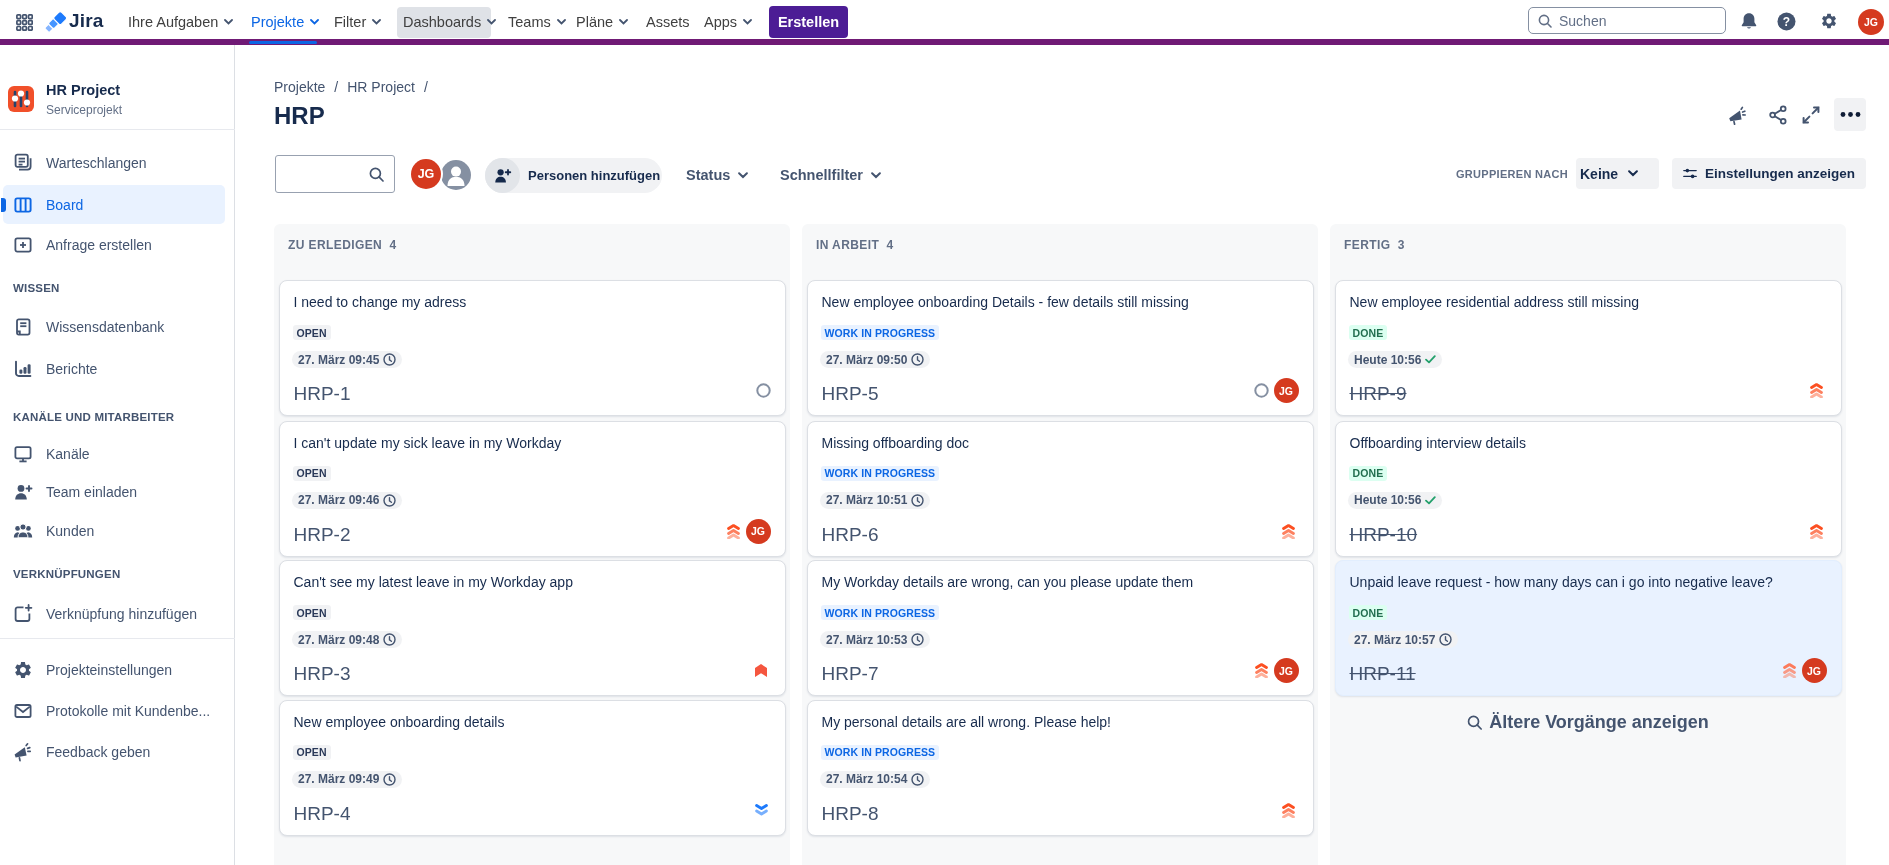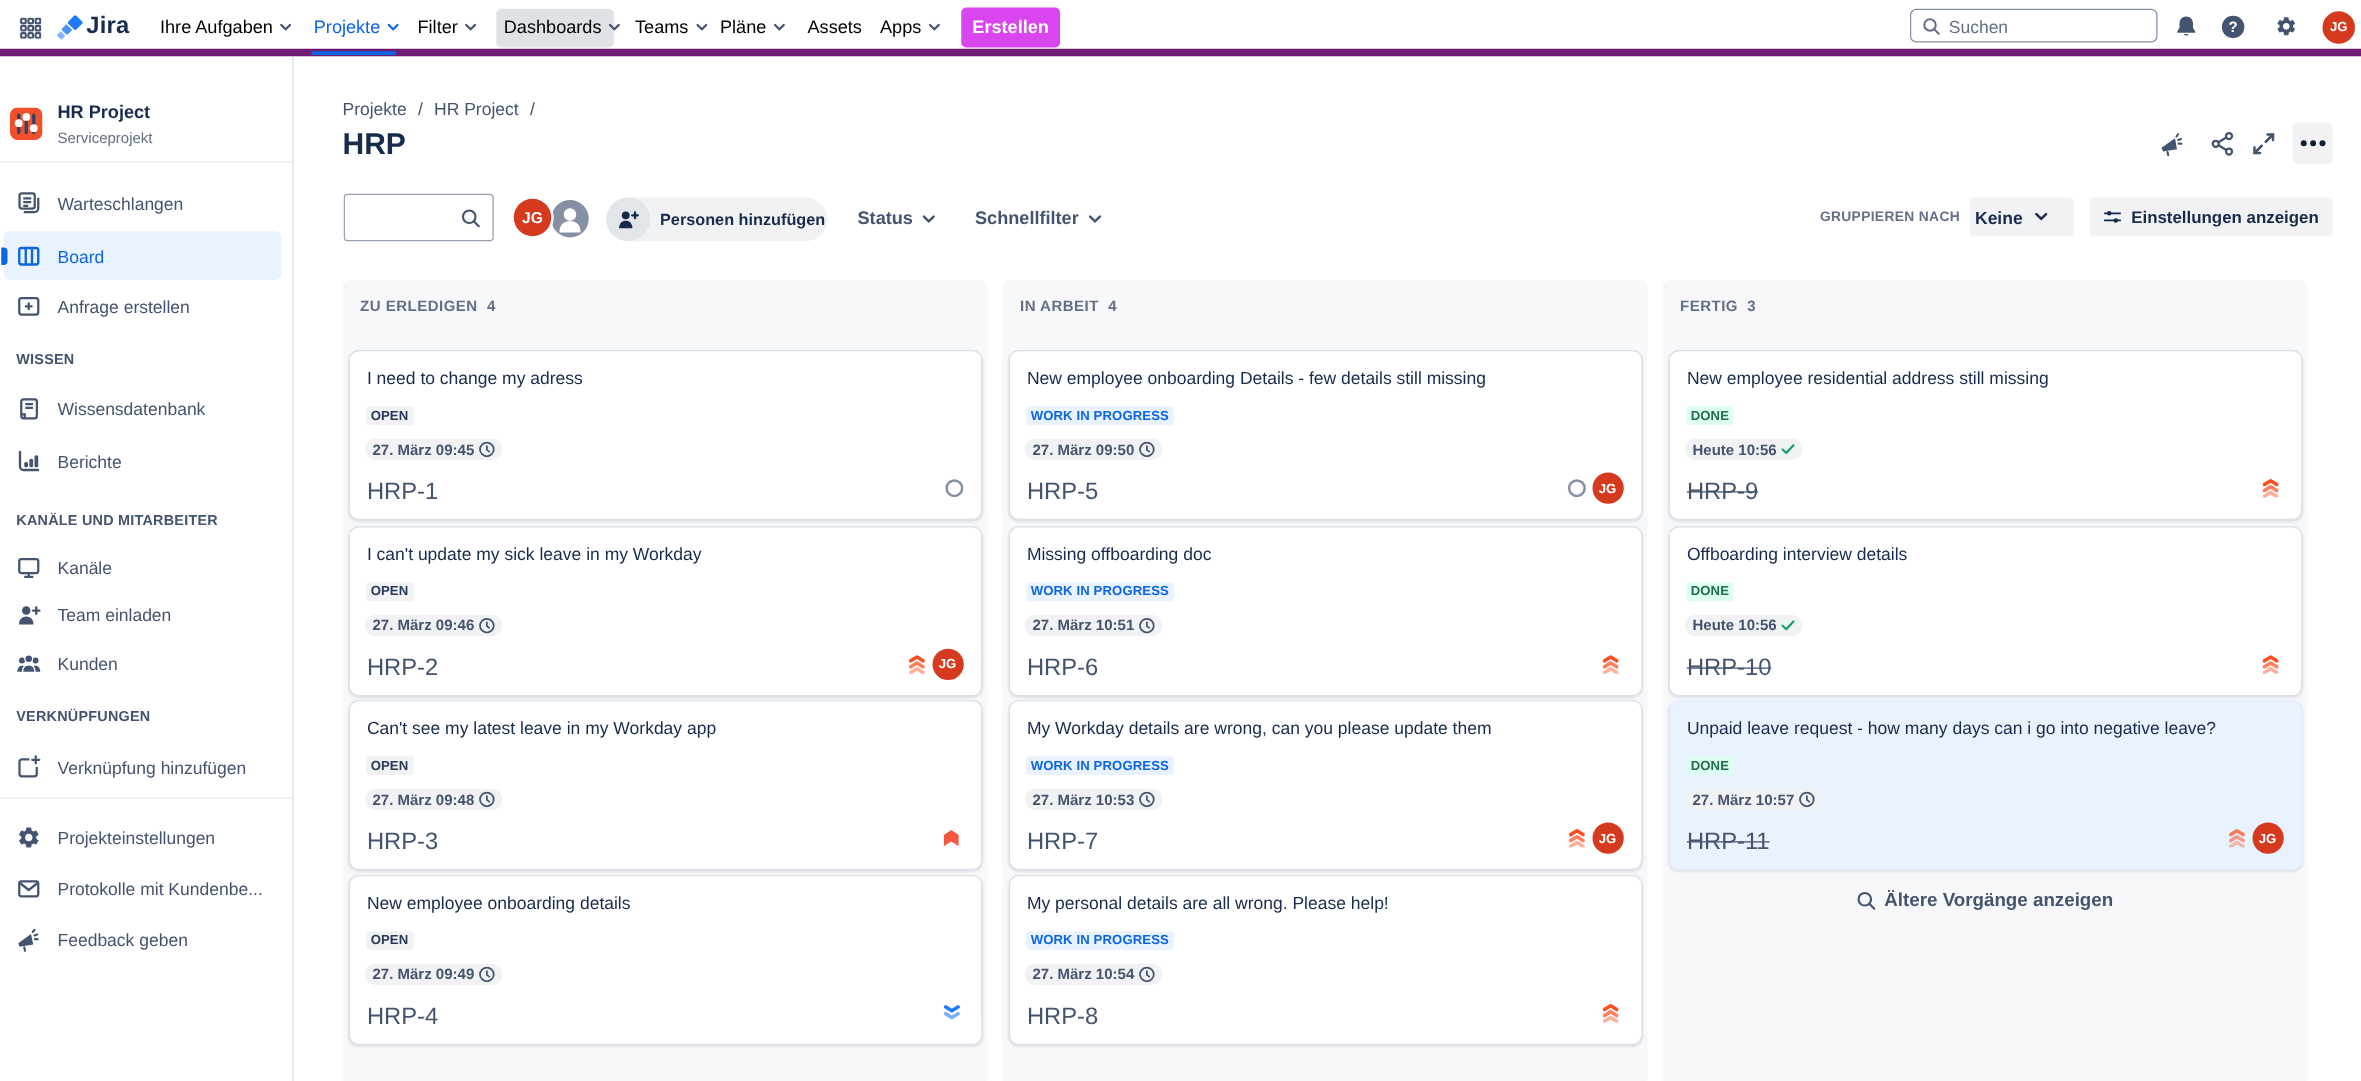--- a/index.html
+++ b/index.html
@@ -2,26 +2,26 @@
 <html><head>
 <meta charset="utf-8">
 <style>
 * { margin:0; padding:0; box-sizing:border-box; }
 html,body { width:1889px; height:865px; overflow:hidden; }
 body { font-family:"Liberation Sans", sans-serif; background:#fff; position:relative; color:#172B4D; }
 .abs { position:absolute; }
 
 
 #topnav { position:absolute; top:0; left:0; width:1889px; height:45px; background:#fff; border-bottom:6px solid #701a75; z-index:10; }
-.navitem { position:absolute; top:0; height:44px; display:flex; align-items:center; gap:6px; font-size:14.5px; font-weight:500; color:#000000; white-space:nowrap; }
+.navitem { position:absolute; top:0; height:44px; display:flex; align-items:center; gap:6px; font-size:14.5px; font-weight:500; color:#404040; white-space:nowrap; }
 .navchev { width:9px; height:6px; }
 #projtab { color:#0C66E4; }
 #projunderline { position:absolute; left:249px; top:41px; width:68px; height:3px; background:#0C66E4; border-radius:2px; }
 #dashbox { position:absolute; left:397px; top:7px; width:94px; height:31px; background:#DFE2E7; border-radius:4px; }
-#createbtn { position:absolute; left:769px; top:6px; width:79px; height:32px; background:#d946ef; border-radius:4px; color:#fff; font-size:14.5px; font-weight:600; display:flex; align-items:center; justify-content:center; }
+#createbtn { position:absolute; left:769px; top:6px; width:79px; height:32px; background:#4c1d95; border-radius:4px; color:#fff; font-size:14.5px; font-weight:600; display:flex; align-items:center; justify-content:center; }
 #topsearch { position:absolute; left:1528px; top:7px; width:198px; height:27px; border:1.5px solid #8590A2; border-radius:5px; display:flex; align-items:center; padding-left:9px; gap:7px; color:#626F86; font-size:14px; background:#fff; }
 
 
 #sidebar { position:absolute; top:45px; left:0; width:235px; height:820px; background:#fff; border-right:1px solid #DCDFE4; z-index:5; }
 .sideicon { position:absolute; left:13px; width:20px; height:20px; }
 .sidetext { position:absolute; left:46px; font-size:14px; color:#44546F; white-space:nowrap; }
 .sidehead { position:absolute; left:13px; font-size:11.5px; font-weight:700; color:#44546F; letter-spacing:0.2px; white-space:nowrap; }
 .sidediv { position:absolute; left:0; width:235px; height:1px; background:#E7E9EE; }
 
 
@@ -47,21 +47,21 @@
 .card.sel { background:#E9F2FF; border-color:#E2EEFE; }
 .ct { position:absolute; left:14px; top:13px; font-size:14px; color:#172B4D; white-space:nowrap; }
 .chip { position:absolute; left:13px; top:44px; height:15px; border-radius:3px; padding:0 4px; display:flex; align-items:center; font-size:10.5px; font-weight:700; letter-spacing:0.1px; }
 .chip.open { background:#F1F2F4; color:#293858; }
 .chip.wip { background:#E9F2FF; color:#0C66E4; }
 .chip.done { background:#DCFFF1; color:#216E4E; }
 .dchip { position:absolute; left:12.5px; top:70px; height:17px; border-radius:9px; padding:0 6px; display:flex; align-items:center; gap:4px; background:#F1F2F4; color:#44546F; font-size:12px; font-weight:600; }
 .cid { position:absolute; left:14px; top:102px; font-size:19px; color:#44546F; }
 .cid.strike { text-decoration:line-through; }
 .cicons { position:absolute; right:14px; top:97px; height:25px; display:flex; align-items:center; gap:6px; }
-#olderlink { position:absolute; display:flex; align-items:center; gap:7px; font-size:15px; font-weight:600; color:#44546F; }
+#olderlink { position:absolute; display:flex; align-items:center; gap:7px; font-size:18px; font-weight:600; color:#44546F; }
 </style>
 </head>
 <body>
 
 <div id="topnav">
   <svg class="abs" style="left:16px;top:14px" width="17" height="17" viewBox="0 0 17 17">
     <g fill="#fff" stroke="#44546F" stroke-width="1.7">
       <rect x="0.9" y="0.9" width="3.7" height="3.7" rx="0.9"></rect>
         <rect x="6.7" y="0.9" width="3.7" height="3.7" rx="0.9"></rect>
         <rect x="12.5" y="0.9" width="3.7" height="3.7" rx="0.9"></rect>

